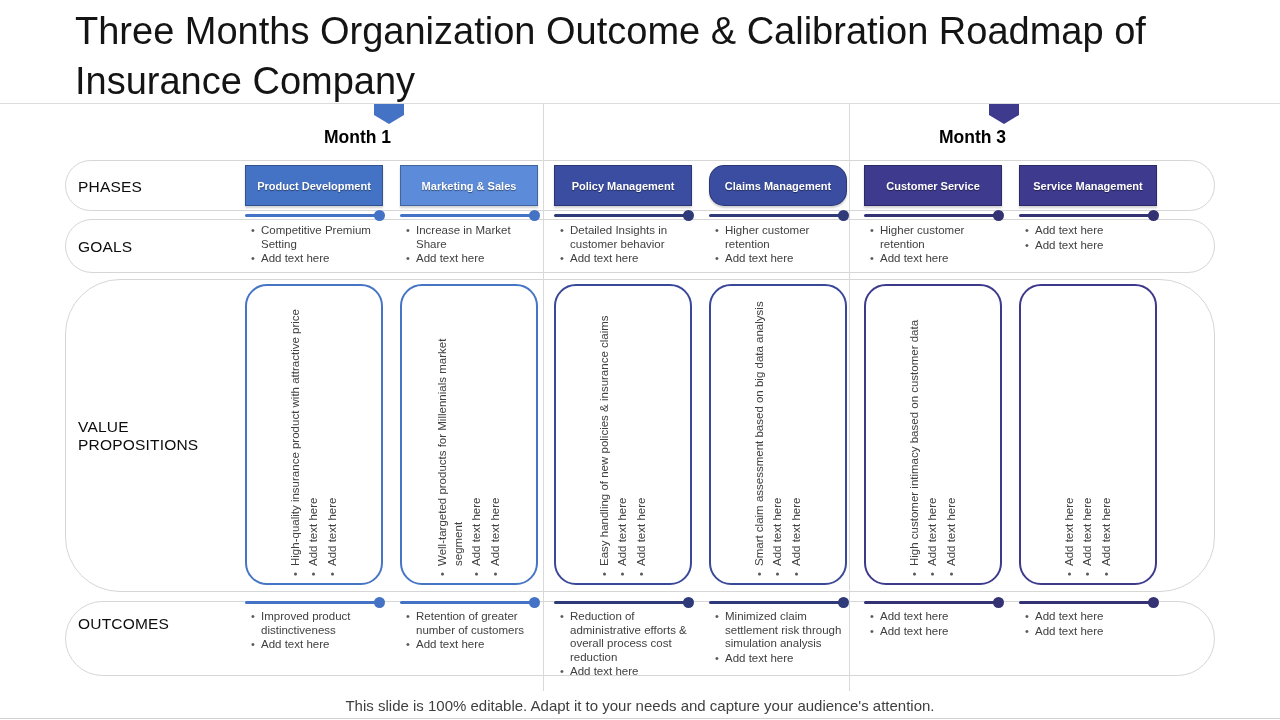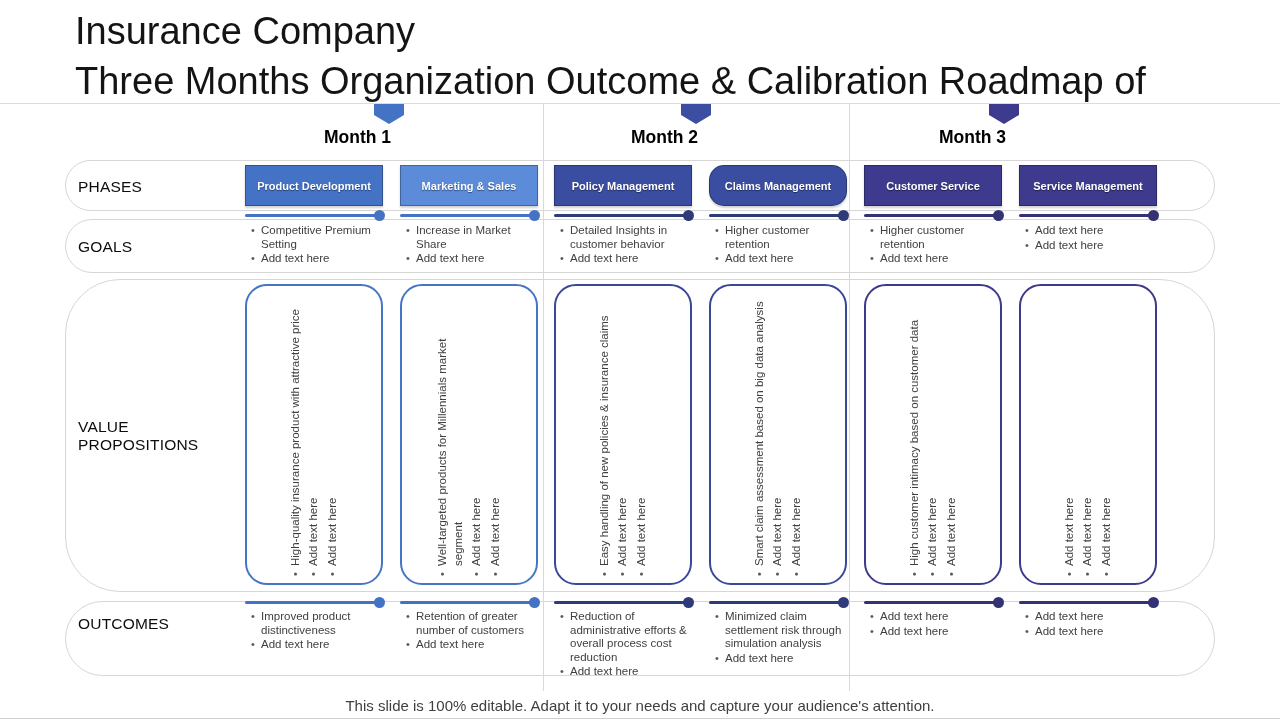--- a/index.html
+++ b/index.html
@@ -61,22 +61,22 @@
   
   .footer{position:absolute;top:697px;left:50%;transform:translateX(-50%);
      font-size:15px;color:#3f3f3f;white-space:nowrap;}
 </style>
 </head>
 <body>
 
 <div class="slide">
 
   <div class="title">
+    <span>Three Months Organization Outcome &amp; Calibration Roadmap of</span>
     <span>Insurance Company</span>
-    <span>Three Months Organization Outcome &amp; Calibration Roadmap of</span>
   </div>
 
   <div class="hline" style="top:103px"></div>
   <div class="hline" style="top:718px;background:#d0d0d0"></div>
 
   <div class="row" id="row-phases">
     <div class="row-label" style="top:17px">PHASES</div>
   </div>
   <div class="row" id="row-goals">
     <div class="row-label" style="top:18px">GOALS</div>
@@ -88,24 +88,20 @@
     <div class="row-label" style="top:13px">OUTCOMES</div>
   </div>
 
   <div class="vsep" style="left:543px"></div>
   <div class="vsep" style="left:849px"></div>
 
   <div class="month" style="left:324px">
     <div class="marker" style="background: rgb(68, 114, 196);"></div>
     <div class="mlabel">Month 1</div>
   </div>
-  <div class="month" style="left:631px">
-    <div class="marker" style="background: rgb(60, 78, 162);"></div>
-    <div class="mlabel">Month 2</div>
-  </div>
   <div class="month" style="left:939px">
     <div class="marker" style="background: rgb(62, 58, 142);"></div>
     <div class="mlabel">Month 3</div>
   </div>
 
   <div class="col" style="left:245px">
     <div class="phase-box" style="background: rgb(68, 114, 196);">
       <span class="plabel">Product Development</span>
     </div>
     <div class="tline line1" style="background: rgb(68, 114, 196);"></div>

